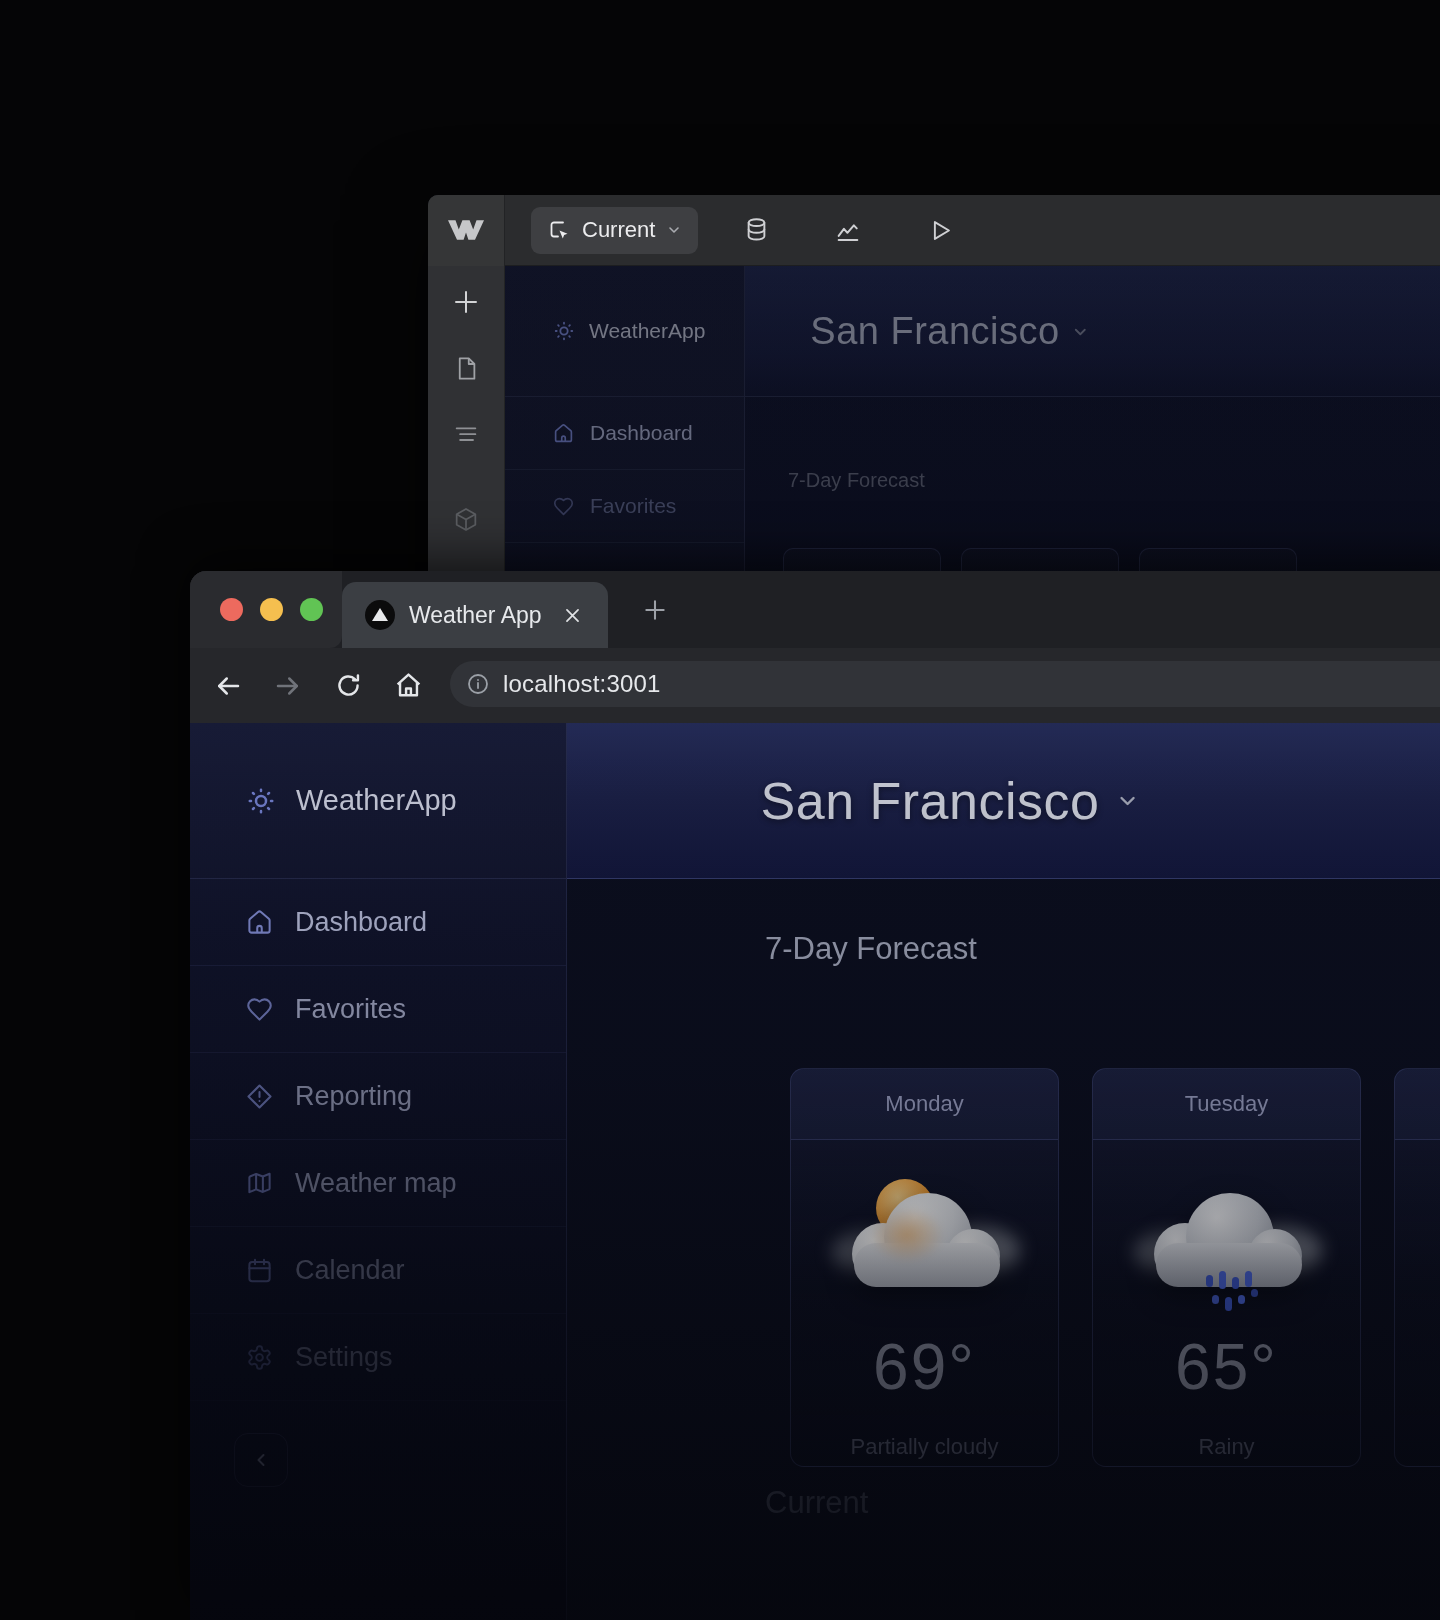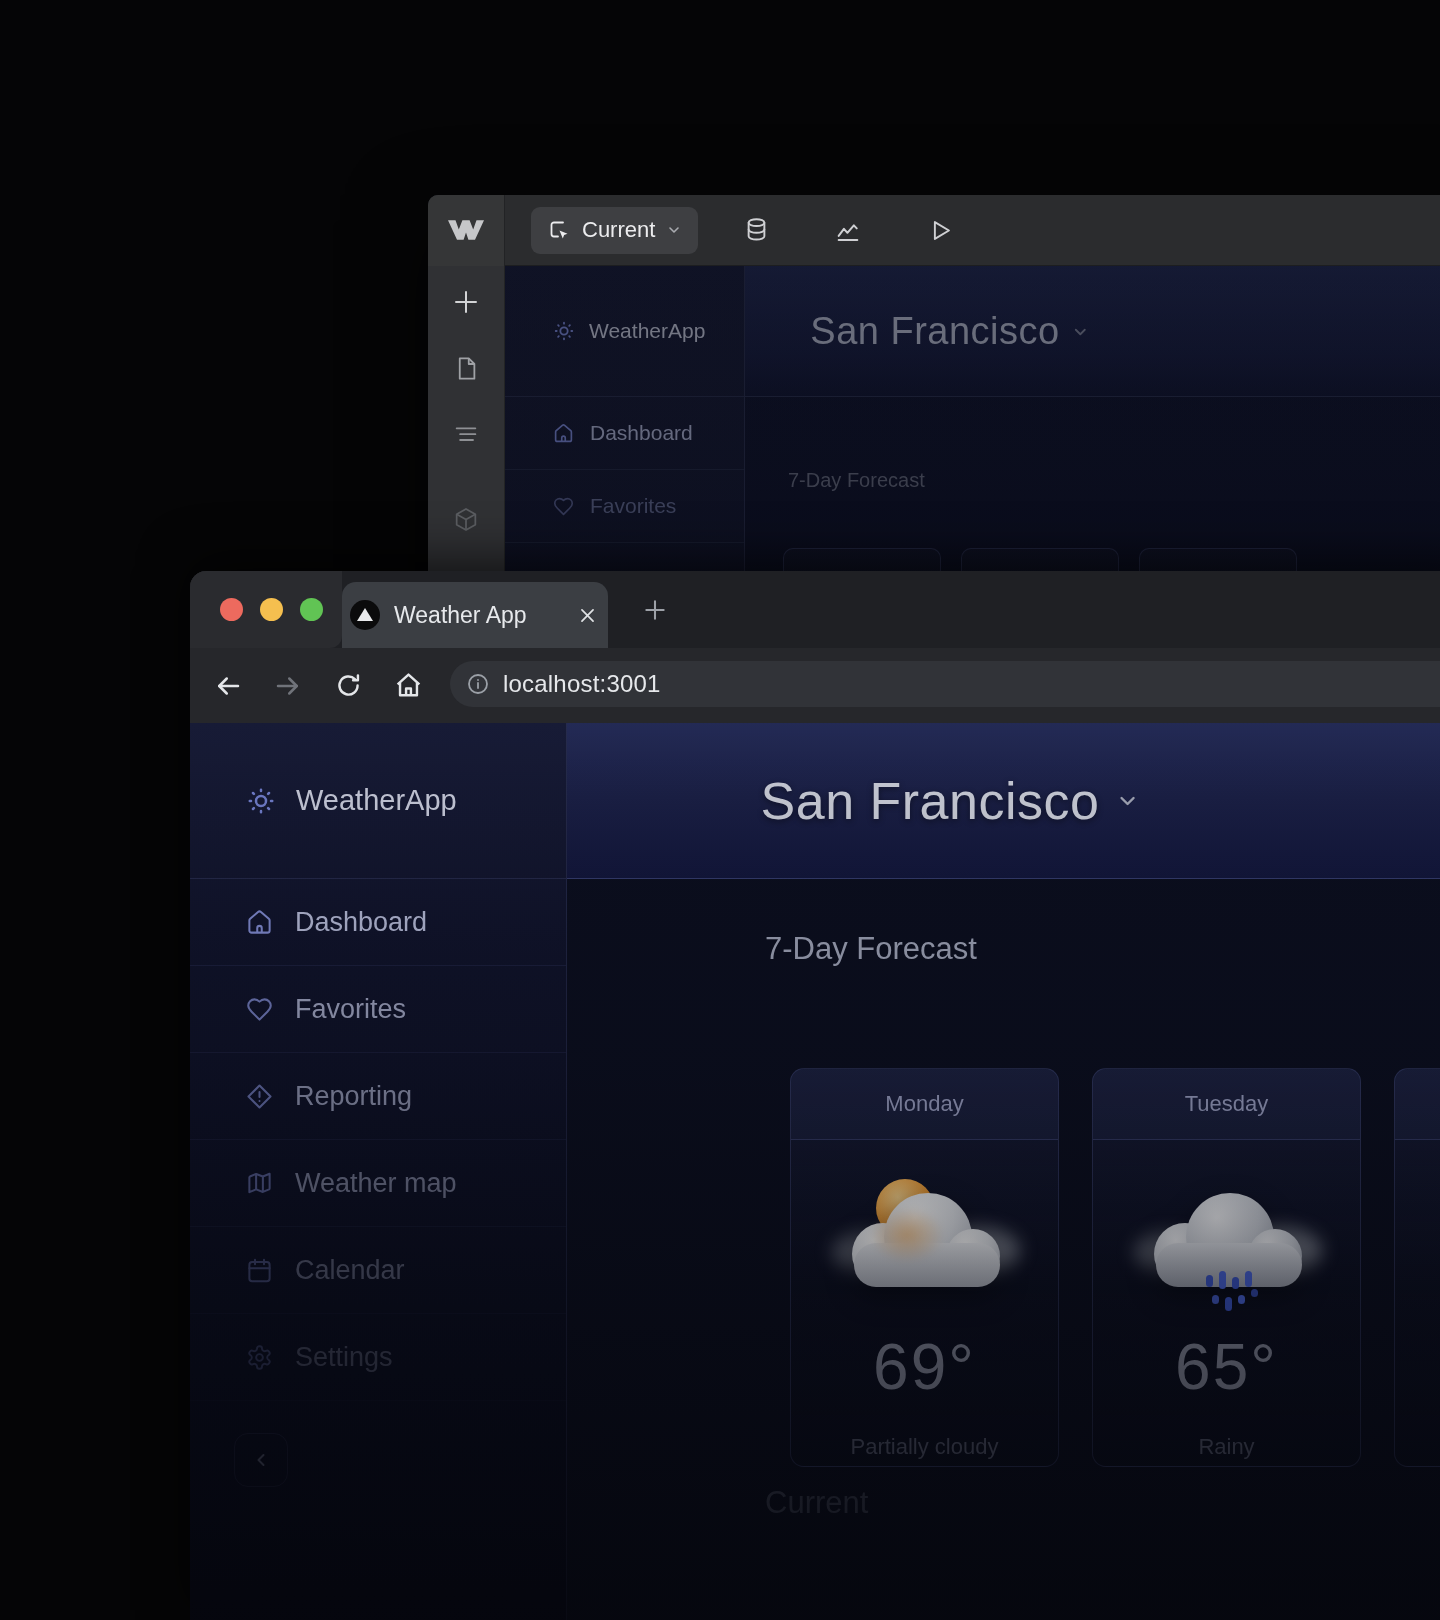--- a/index.html
+++ b/index.html
@@ -39,21 +39,21 @@
   .mini-cards{position:absolute;left:38px;top:282px;display:flex;gap:20px;}
   .mini-card{width:158px;height:160px;border:1px solid rgba(96,106,168,.32);border-radius:10px;background:rgba(24,28,52,.45);}
   .dt-dim{position:absolute;inset:0;background:linear-gradient(180deg,rgba(5,6,10,.34),rgba(5,6,10,.5));pointer-events:none;}
 
   
   .browser-window{position:absolute;left:190px;top:571px;width:1290px;height:1049px;border-radius:16px 16px 0 0;
     background:#202124;box-shadow:0 -10px 50px rgba(0,0,0,.65);}
   .bw-tabstrip{position:relative;height:77px;background:#1f2024;border-radius:16px 16px 0 0;}
   .traffic-zone{position:absolute;left:0;top:0;width:152px;height:77px;background:#2a2b2f;border-radius:16px 0 12px 0;display:flex;align-items:center;gap:17px;padding-left:30px;}
   .light{width:23px;height:23px;border-radius:50%;}
-  .tab{position:absolute;left:152px;top:11px;width:266px;height:66px;background:#3b3e43;border-radius:14px 14px 0 0;display:flex;align-items:center;padding:0 8px;gap:14px;}
+  .tab{position:absolute;left:152px;top:11px;width:266px;height:66px;background:#3b3e43;border-radius:14px 14px 0 0;display:flex;align-items:center;padding:0 23px;gap:14px;}
   .favicon{width:30px;height:30px;border-radius:50%;background:#0b0b0c;display:grid;place-items:center;}
   .favicon .tri{width:0;height:0;border-left:8px solid transparent;border-right:8px solid transparent;border-bottom:13px solid #e8e9eb;margin-top:-2px;}
   .tab-title{color:#e7e9ec;font-size:23px;white-space:nowrap;}
   .tab-close{margin-left:auto;color:#dfe1e4;display:grid;place-items:center;width:26px;height:26px;}
   .newtab{position:absolute;left:452px;top:26px;width:26px;height:26px;color:#9da1a8;display:grid;place-items:center;}
   .bw-toolbar{position:relative;height:75px;background:#26272b;display:flex;align-items:center;padding-left:16px;}
   .nav-btn{width:44px;height:44px;display:grid;place-items:center;margin-right:16px;color:#e4e6e9;}
   .nav-btn.fwd{color:#70737a;}
   .url-bar{position:absolute;left:260px;top:13px;right:-30px;height:46px;background:#313338;border-radius:23px;display:flex;align-items:center;padding-left:16px;gap:13px;}
   .info-ic{color:#9ba0a7;}

